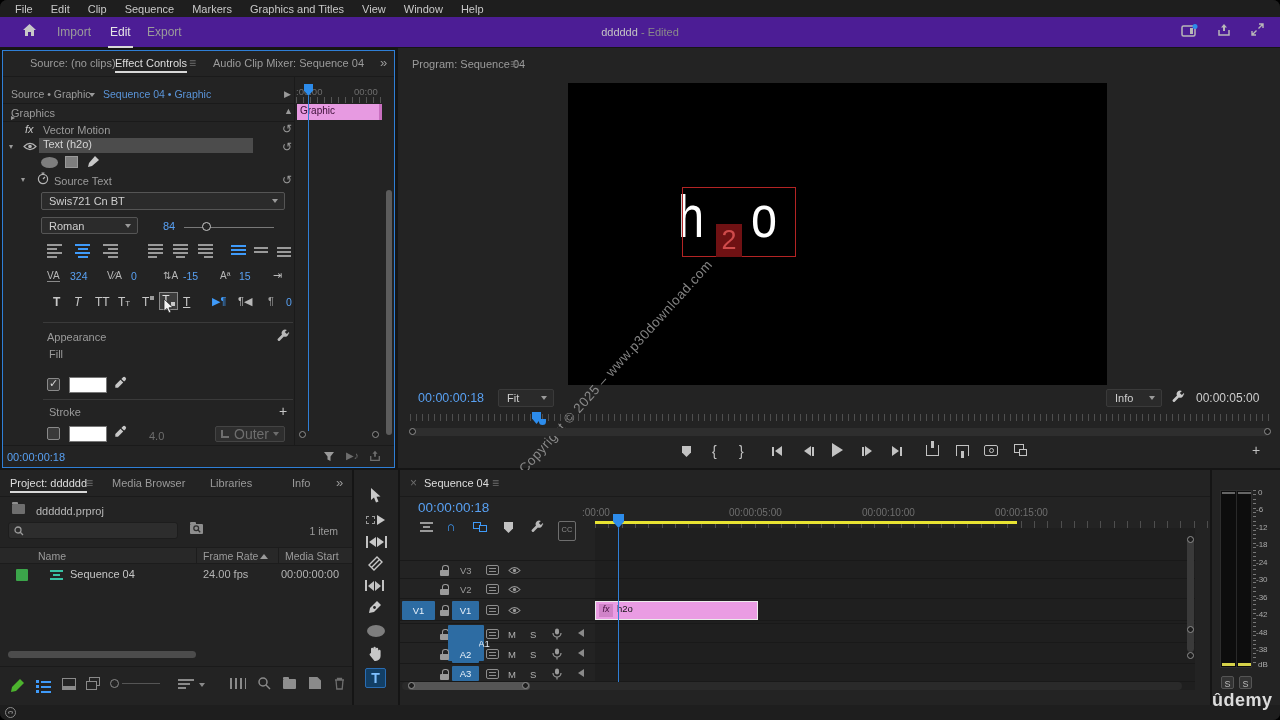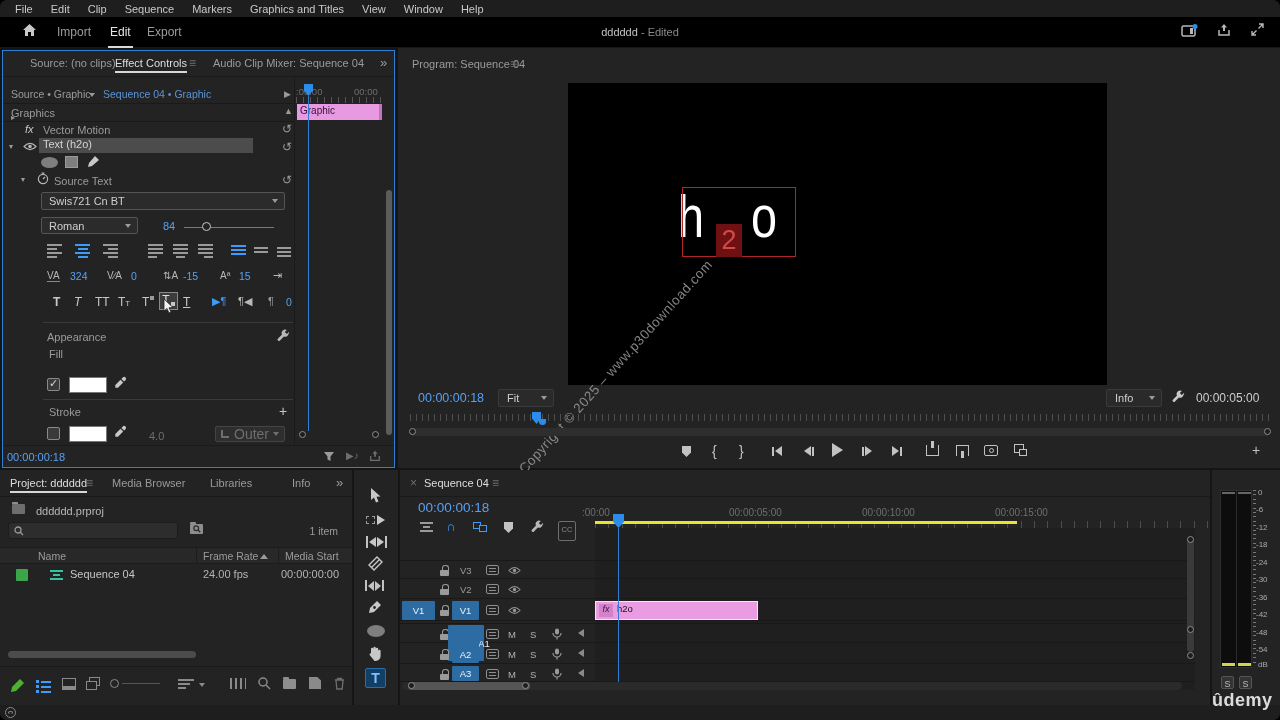--- a/index.html
+++ b/index.html
@@ -13,21 +13,21 @@
   .bright { color:#dedede; }
   .blue { color:#58a0f2; }
   .dim { color:#6e6e6e; }
 
   
   .menubar { position:absolute; left:0; top:0; width:1280px; height:17px; background:#1e1e1e;
              display:flex; align-items:center; padding-left:6px; }
   .menubar span { padding:0 9px; color:#c9c9c9; font-size:11px; }
 
   
-  .appbar { position:absolute; left:0; top:17px; width:1280px; height:31px; background:#000000; border-bottom:1px solid #161616; }
+  .appbar { position:absolute; left:0; top:17px; width:1280px; height:31px; background:#4c1d95; border-bottom:1px solid #161616; }
   .appbar .tab { position:absolute; top:8px; color:#9b9b9b; font-size:12px; }
   .appbar .tab.active { color:#e6e6e6; }
   .appbar .tab.active::after { content:""; position:absolute; left:-2px; right:-2px; bottom:-9px; height:2px; background:#d8d8d8; }
   .apptitle { position:absolute; top:9px; width:100%; text-align:center; font-size:11px; color:#8a8a8a; }
   .apptitle b { color:#c4c4c4; font-weight:normal; }
 
   
   .underlinetab::after { content:""; position:absolute; left:0; right:0; bottom:-4px; height:2px; background:#d8d8d8; }
   .caret { display:inline-block; width:0; height:0; border-left:3.5px solid transparent; border-right:3.5px solid transparent; border-top:4px solid #9a9a9a; vertical-align:middle; }
   .ddl { position:absolute; background:#2b2b2b; border:1px solid #555; border-radius:2px; color:#cfcfcf; display:flex; align-items:center; }
@@ -696,21 +696,21 @@
     <div>
       <span class="abs" style="left:46px;top:18px;font-size:8px;color:#aaa;">0</span>
       <span class="abs" style="left:44px;top:35px;font-size:8px;color:#aaa;">-6</span>
       <span class="abs" style="left:44px;top:53px;font-size:8px;color:#aaa;">-12</span>
       <span class="abs" style="left:44px;top:70px;font-size:8px;color:#aaa;">-18</span>
       <span class="abs" style="left:44px;top:88px;font-size:8px;color:#aaa;">-24</span>
       <span class="abs" style="left:44px;top:105px;font-size:8px;color:#aaa;">-30</span>
       <span class="abs" style="left:44px;top:123px;font-size:8px;color:#aaa;">-36</span>
       <span class="abs" style="left:44px;top:140px;font-size:8px;color:#aaa;">-42</span>
       <span class="abs" style="left:44px;top:158px;font-size:8px;color:#aaa;">-48</span>
-      <span class="abs" style="left:44px;top:175px;font-size:8px;color:#aaa;">-54</span>
+      <span class="abs" style="left:44px;top:175px;font-size:8px;color:#aaa;">-38</span>
       <span class="abs" style="left:46px;top:190px;font-size:8px;color:#aaa;">dB</span>
     </div>
     <div class="abs" style="left:41px;top:20px;width:3px;height:176px;background:repeating-linear-gradient(to bottom,#777 0 1px,transparent 1px 4.4px);"></div>
     <span class="abs" style="left:9px;top:206px;width:13px;height:13px;background:#333;border:1px solid #555;border-radius:2px;text-align:center;">
       <span style="font-size:9px;color:#bbb;line-height:12px;">S</span>
     </span>
     <span class="abs" style="left:27px;top:206px;width:13px;height:13px;background:#333;border:1px solid #555;border-radius:2px;text-align:center;">
       <span style="font-size:9px;color:#bbb;line-height:12px;">S</span>
     </span>
   </div>

